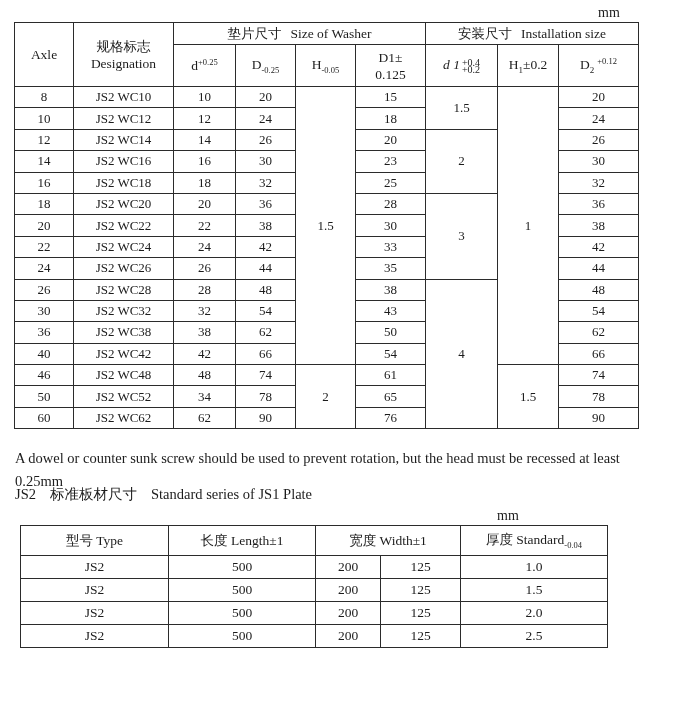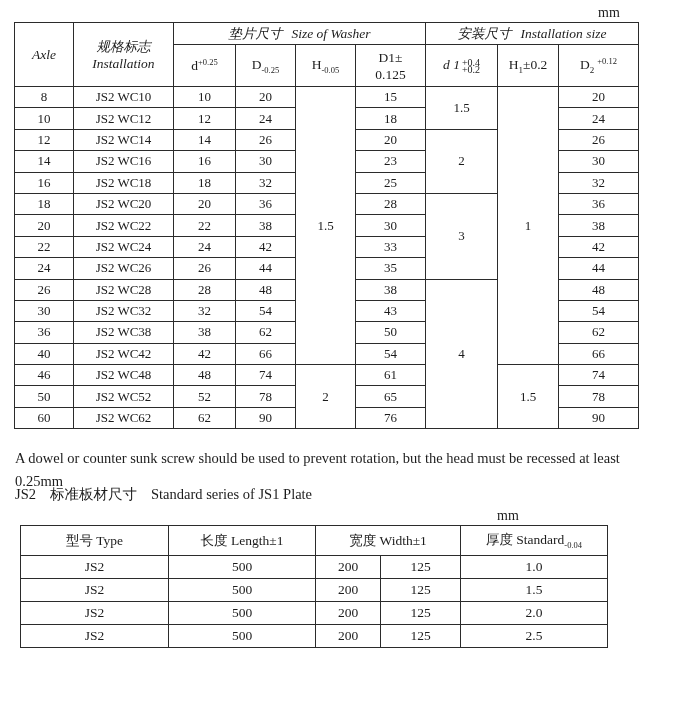--- a/index.html
+++ b/index.html
@@ -24,21 +24,21 @@
     padding: 0;
     overflow: hidden;
     white-space: nowrap;
   }
   .washer-table {
     width: 624px;
     margin: 2px 0 0 14px;
     font-size: 13px;
     border: 1.5px solid #2b2b2b;
   }
-  .washer-table thead tr.h1 th { height: 21px; font-size: 13.5px; font-style: italic; }
+  .washer-table thead tr.h1 th { height: 21px; font-size: 13.5px; }
   .washer-table thead tr.h2 th { height: 41px; font-size: 13.5px; }
   .washer-table tbody td { height: 20.4px; }
   .mm-top {
     margin: 5px 0 0 598px;
     font-size: 14px;
     height: 15px;
     line-height: 15px;
   }
   sup.tol { font-size: 8.5px; vertical-align: 5px; letter-spacing: 0; }
   sub.tol { font-size: 8.5px; vertical-align: -4px; letter-spacing: 0; font-family: Liberation Serif, serif; }
@@ -98,21 +98,21 @@
       <col style="width:70px">
     <col style="width:72px">
       <col style="width:61px">
       <col style="width:80px">
   </colgroup>
   <thead>
     <tr class="h1">
       <th rowspan="2">Axle</th>
       <th rowspan="2" class="two-line">
         <span>规格标志</span><br>
-        <span>Installation</span>
+        <span>Designation</span>
       </th>
       <th colspan="4">
         <span>垫片尺寸</span><span class="gap-left">Size of Washer</span>
       </th>
       <th colspan="3">
         <span>安装尺寸</span><span class="gap-left">Installation size</span>
       </th>
     </tr>
     <tr class="h2">
       <th><span>d</span><sup class="tol">+0.25</sup></th>
@@ -244,21 +244,21 @@
         <td>48</td>
         <td>74</td>
         <td rowspan="3">2</td>
         <td>61</td>
         <td rowspan="3">1.5</td>
         <td>74</td>
       </tr>
       <tr>
         <td>50</td>
         <td>JS2 WC52</td>
-        <td>52</td>
+        <td>34</td>
         <td>78</td>
         <td>65</td>
         <td>78</td>
       </tr>
       <tr>
         <td>60</td>
         <td>JS2 WC62</td>
         <td>62</td>
         <td>90</td>
         <td>76</td>

